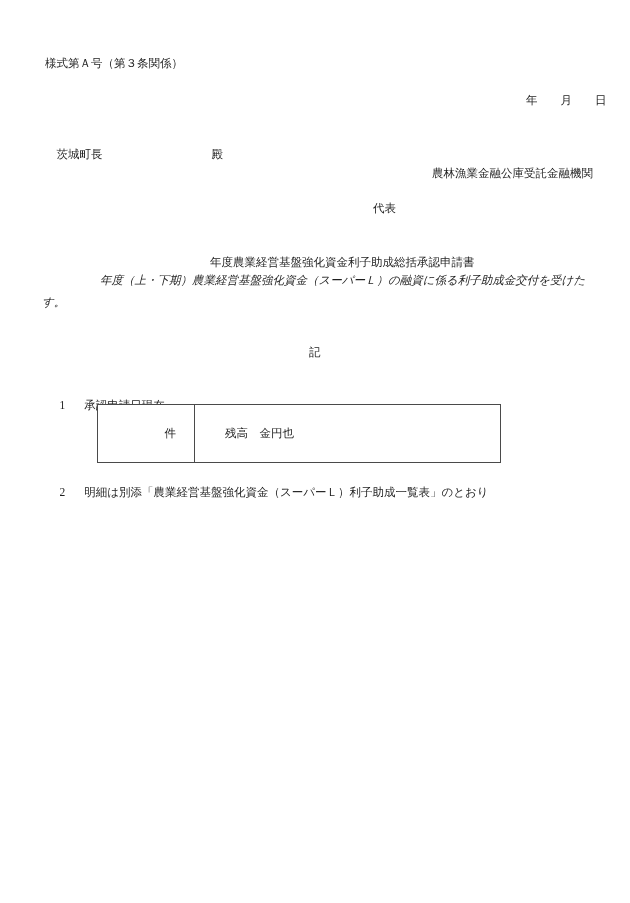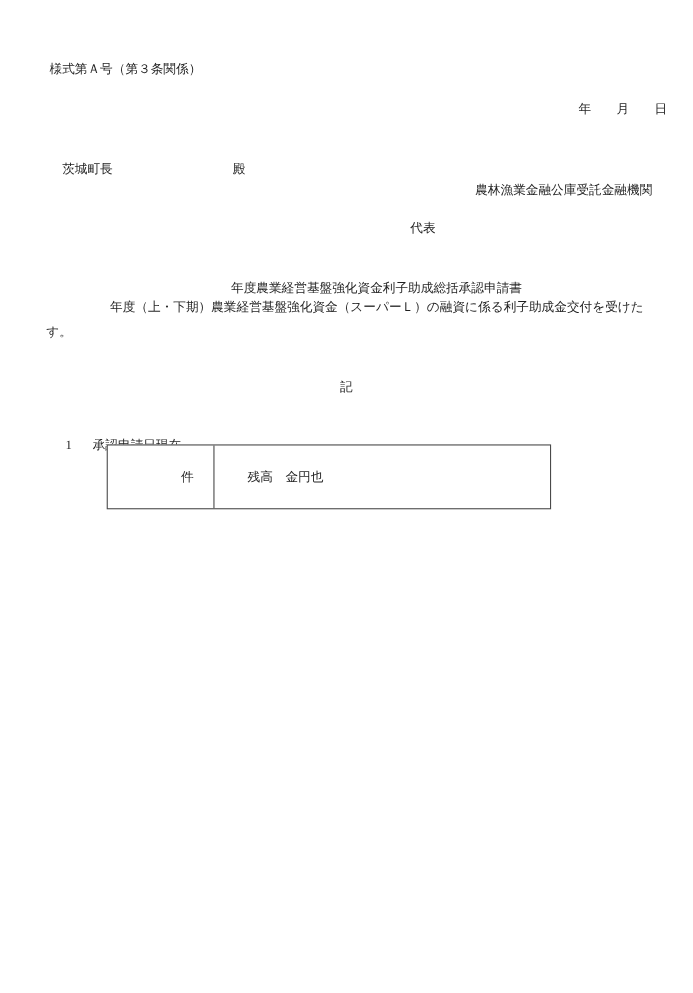--- a/index.html
+++ b/index.html
@@ -24,20 +24,21 @@
   }
   .para {
     position: absolute;
     left: 42px;
     top: 269px;
     width: 560px;
   }
   .para-line {
     white-space: pre;
     line-height: 22px;
+    font-style: italic;
   }
   .para-line.indent {
     padding-left: 58px;
   }
   .item-line {
     position: absolute;
     white-space: pre;
     line-height: 15px;
   }
   .item-no {
@@ -110,14 +111,17 @@
   <div class="loan-table">
     <div class="cell-left">
       <span>件</span>
     </div>
     <div class="cell-right">
       <span>残高　金</span>
       <span>円也</span>
     </div>
   </div>
 
+  <div class="item-line" style="left:48px; top:470px;">
+    <span class="item-no">2</span><span class="item-text">明細は別添「農業経営基盤強化資金（スーパーＬ）利子助成一覧表」のとおり</span>
+  </div>
 
 </div>
 
 </body></html>

